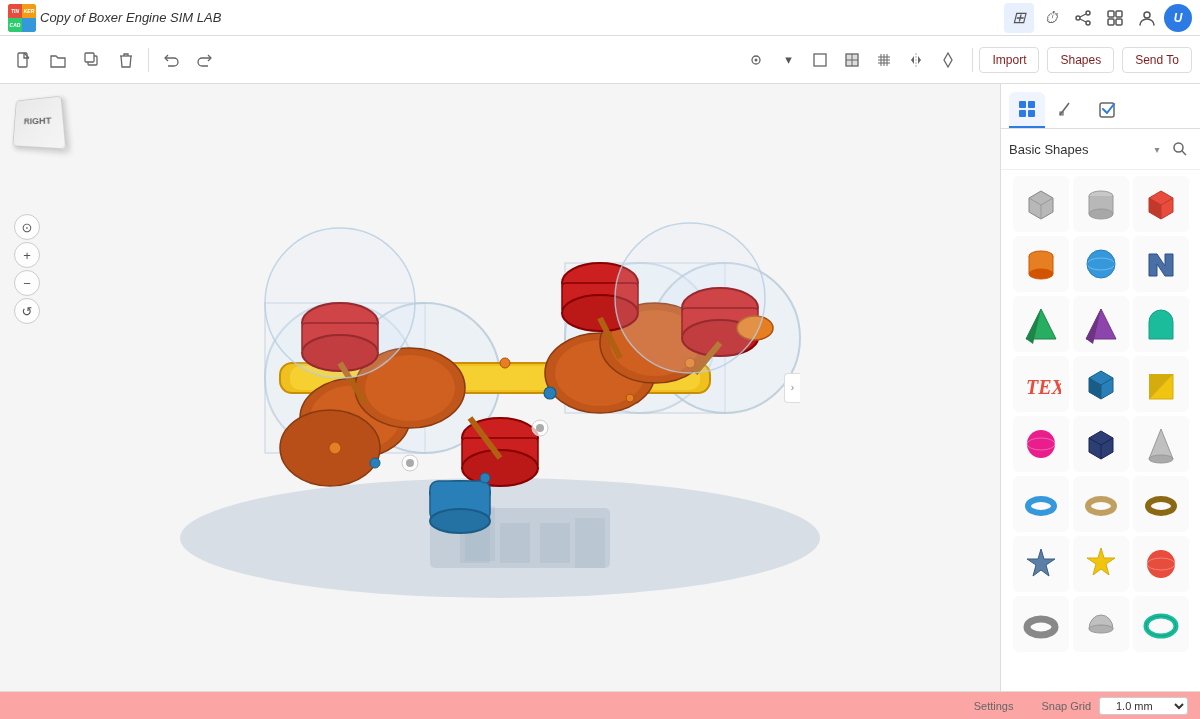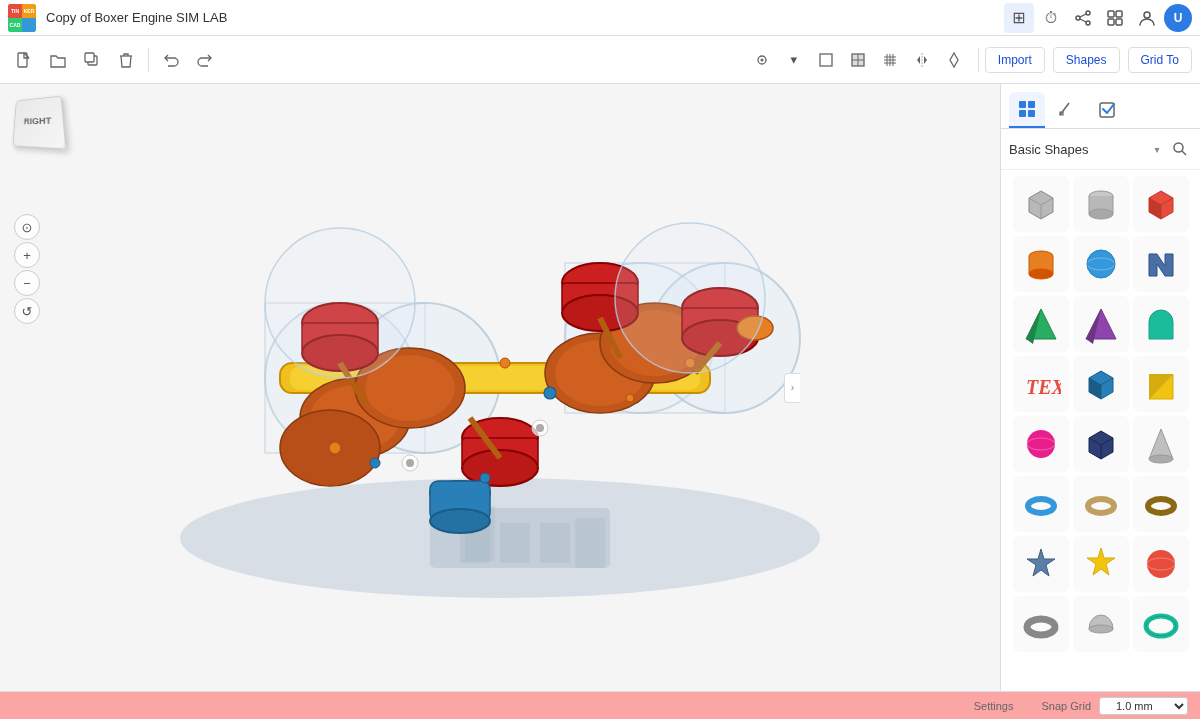--- a/index.html
+++ b/index.html
@@ -6,21 +6,22 @@
     body { font-family: -apple-system, BlinkMacSystemFont, 'Segoe UI', sans-serif; background: #f0f0f0; width: 1200px; height: 719px; overflow: hidden; display: flex; flex-direction: column; }
 
     
     #topbar {
       height: 36px;
       background: #ffffff;
       border-bottom: 1px solid #ddd;
       display: flex;
       align-items: center;
       padding: 0 8px;
-      gap: 6px;
+      gap: 0;
+      font-style: italic;
     }
     #topbar .logo {
       width: 28px; height: 28px;
       background: linear-gradient(135deg, #e74c3c, #f39c12, #2ecc71, #3498db);
       border-radius: 3px;
       display: grid;
       grid-template-columns: 1fr 1fr;
       font-size: 5px;
       font-weight: bold;
       color: white;
@@ -76,21 +77,21 @@
     #toolbar .right-actions {
       display: flex; gap: 8px; align-items: center;
     }
     #toolbar .action-btn {
       padding: 5px 12px;
       border: 1px solid #ddd;
       background: white;
       border-radius: 4px;
       font-size: 12px;
       cursor: pointer;
-      color: #1d4ed8;
+      color: #7f1d1d;
     }
 
     
     #main {
       flex: 1;
       display: flex;
       overflow: hidden;
     }
 
     
@@ -374,21 +375,21 @@
     <div class="snap-btn">
       <svg width="18" height="18" viewBox="0 0 18 18">
           <polygon points="9,2 13,9 9,16 5,9" fill="none" stroke="#666" stroke-width="1.3"></polygon>
         </svg>
     </div>
   </div>
   <div class="separator"></div>
   <div class="right-actions">
     <button class="action-btn">Import</button>
     <button class="action-btn">Shapes</button>
-    <button class="action-btn">Grid To</button>
+    <button class="action-btn">Send To</button>
   </div>
 </div>
 
 <div id="main">
 
   <div id="viewport">
 
     <div class="nav-cube">
       <div class="nav-cube-inner">
         <span>RIGHT</span>

